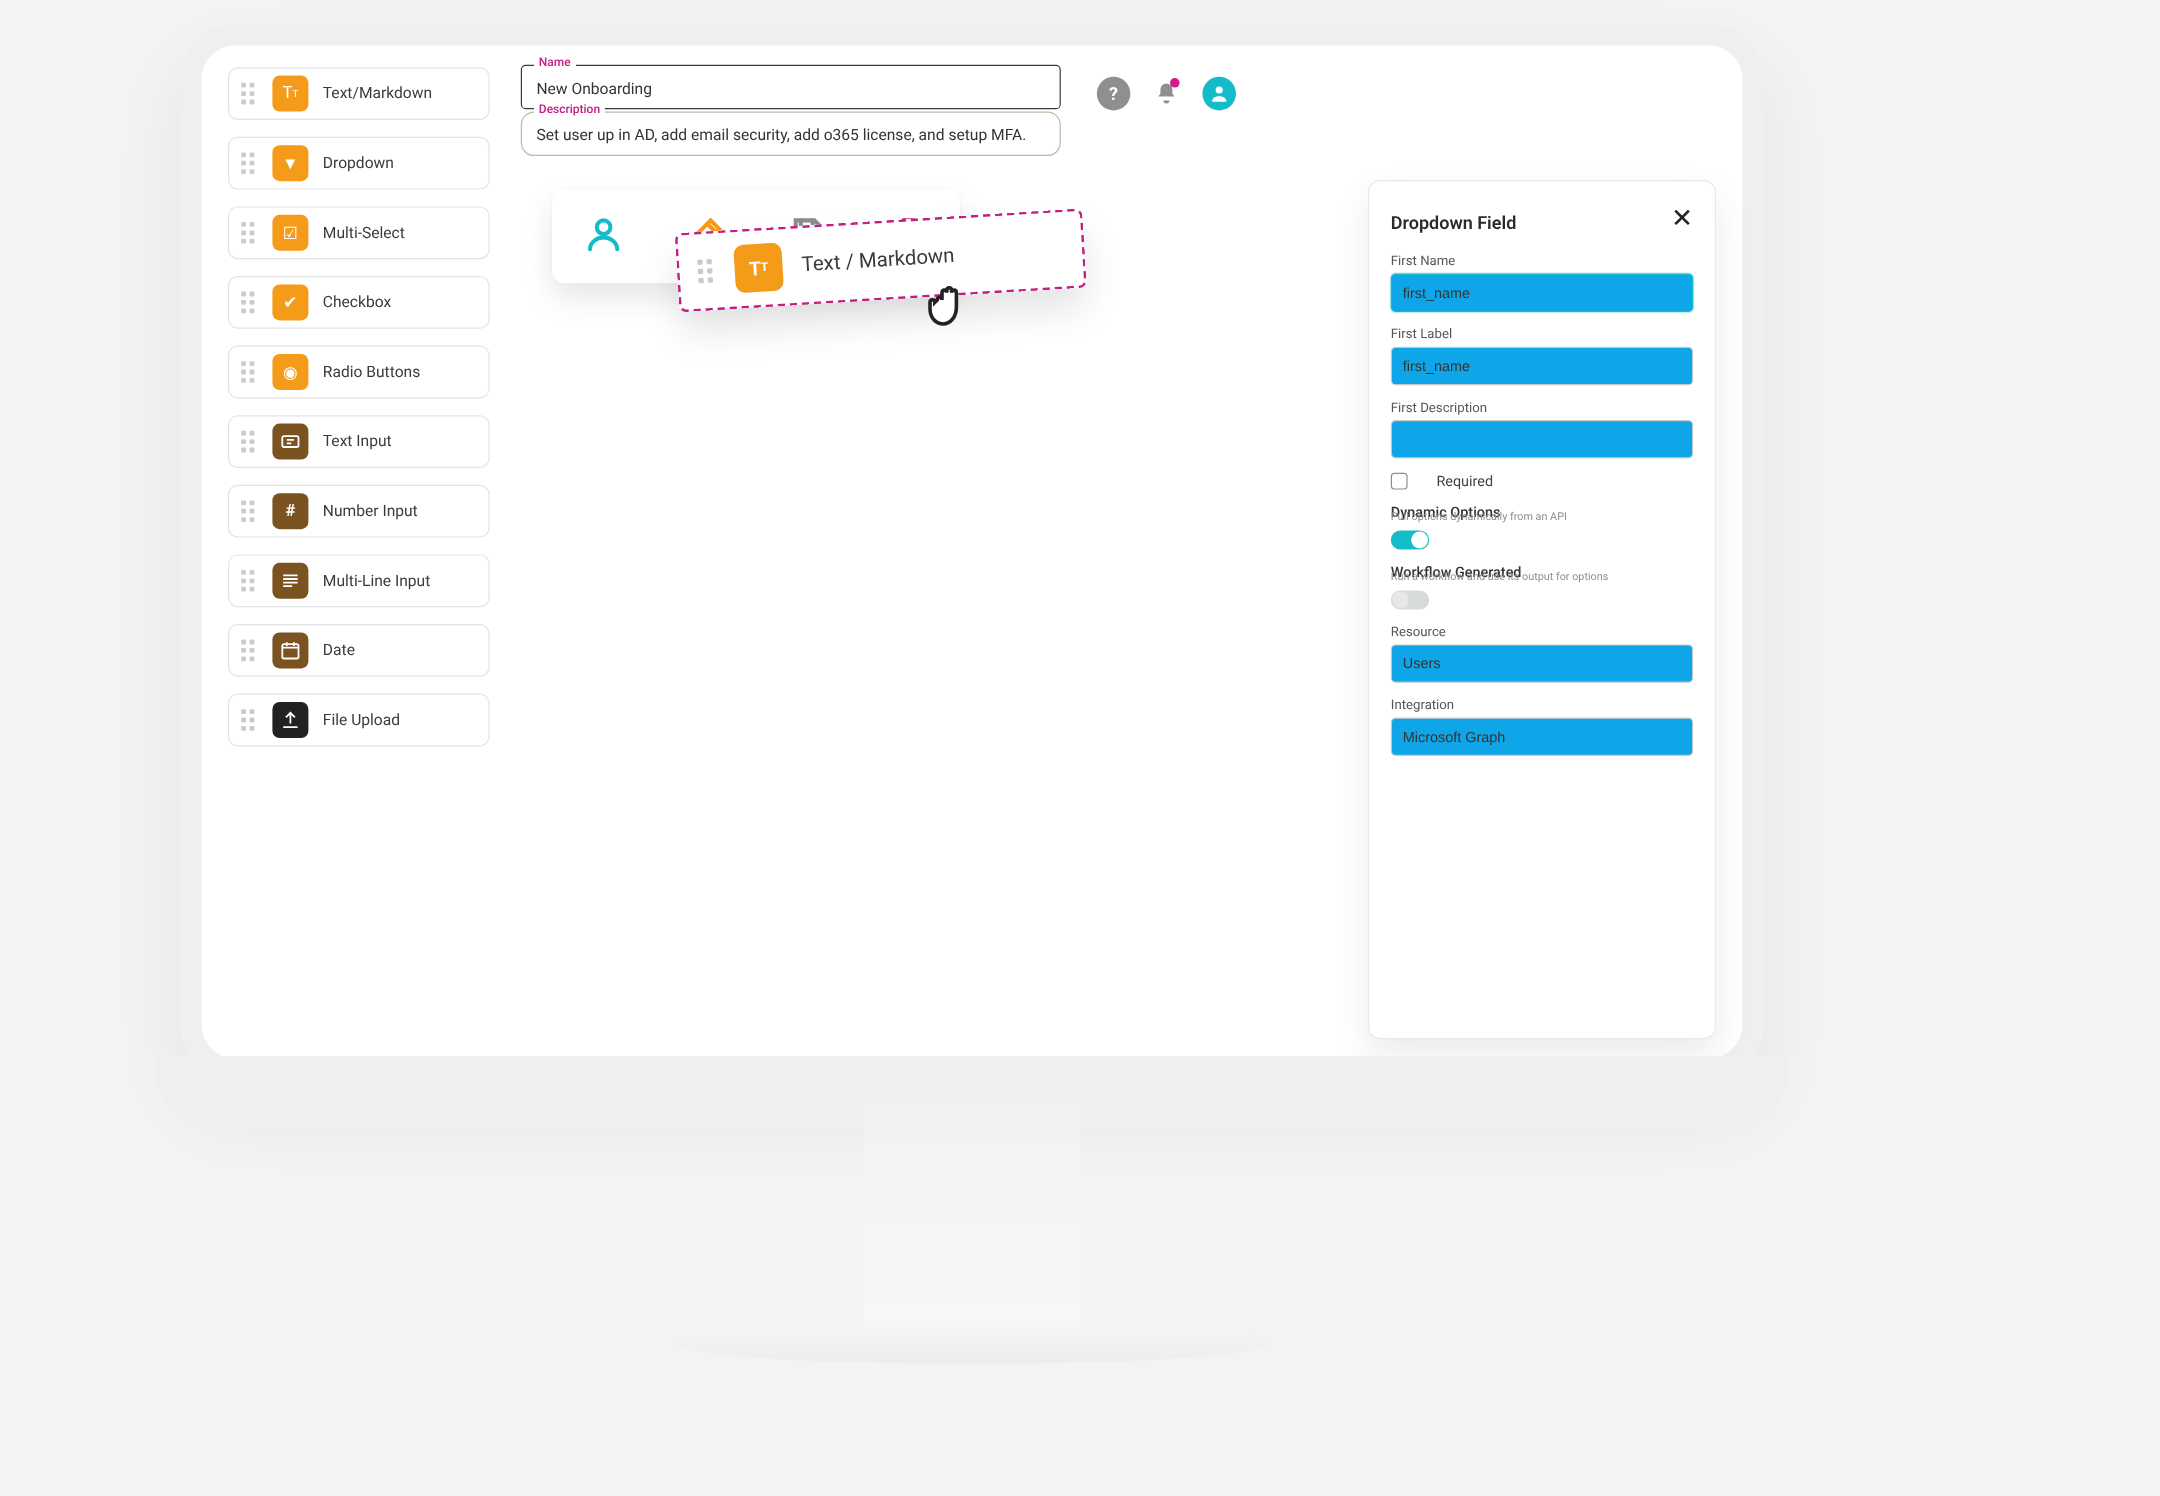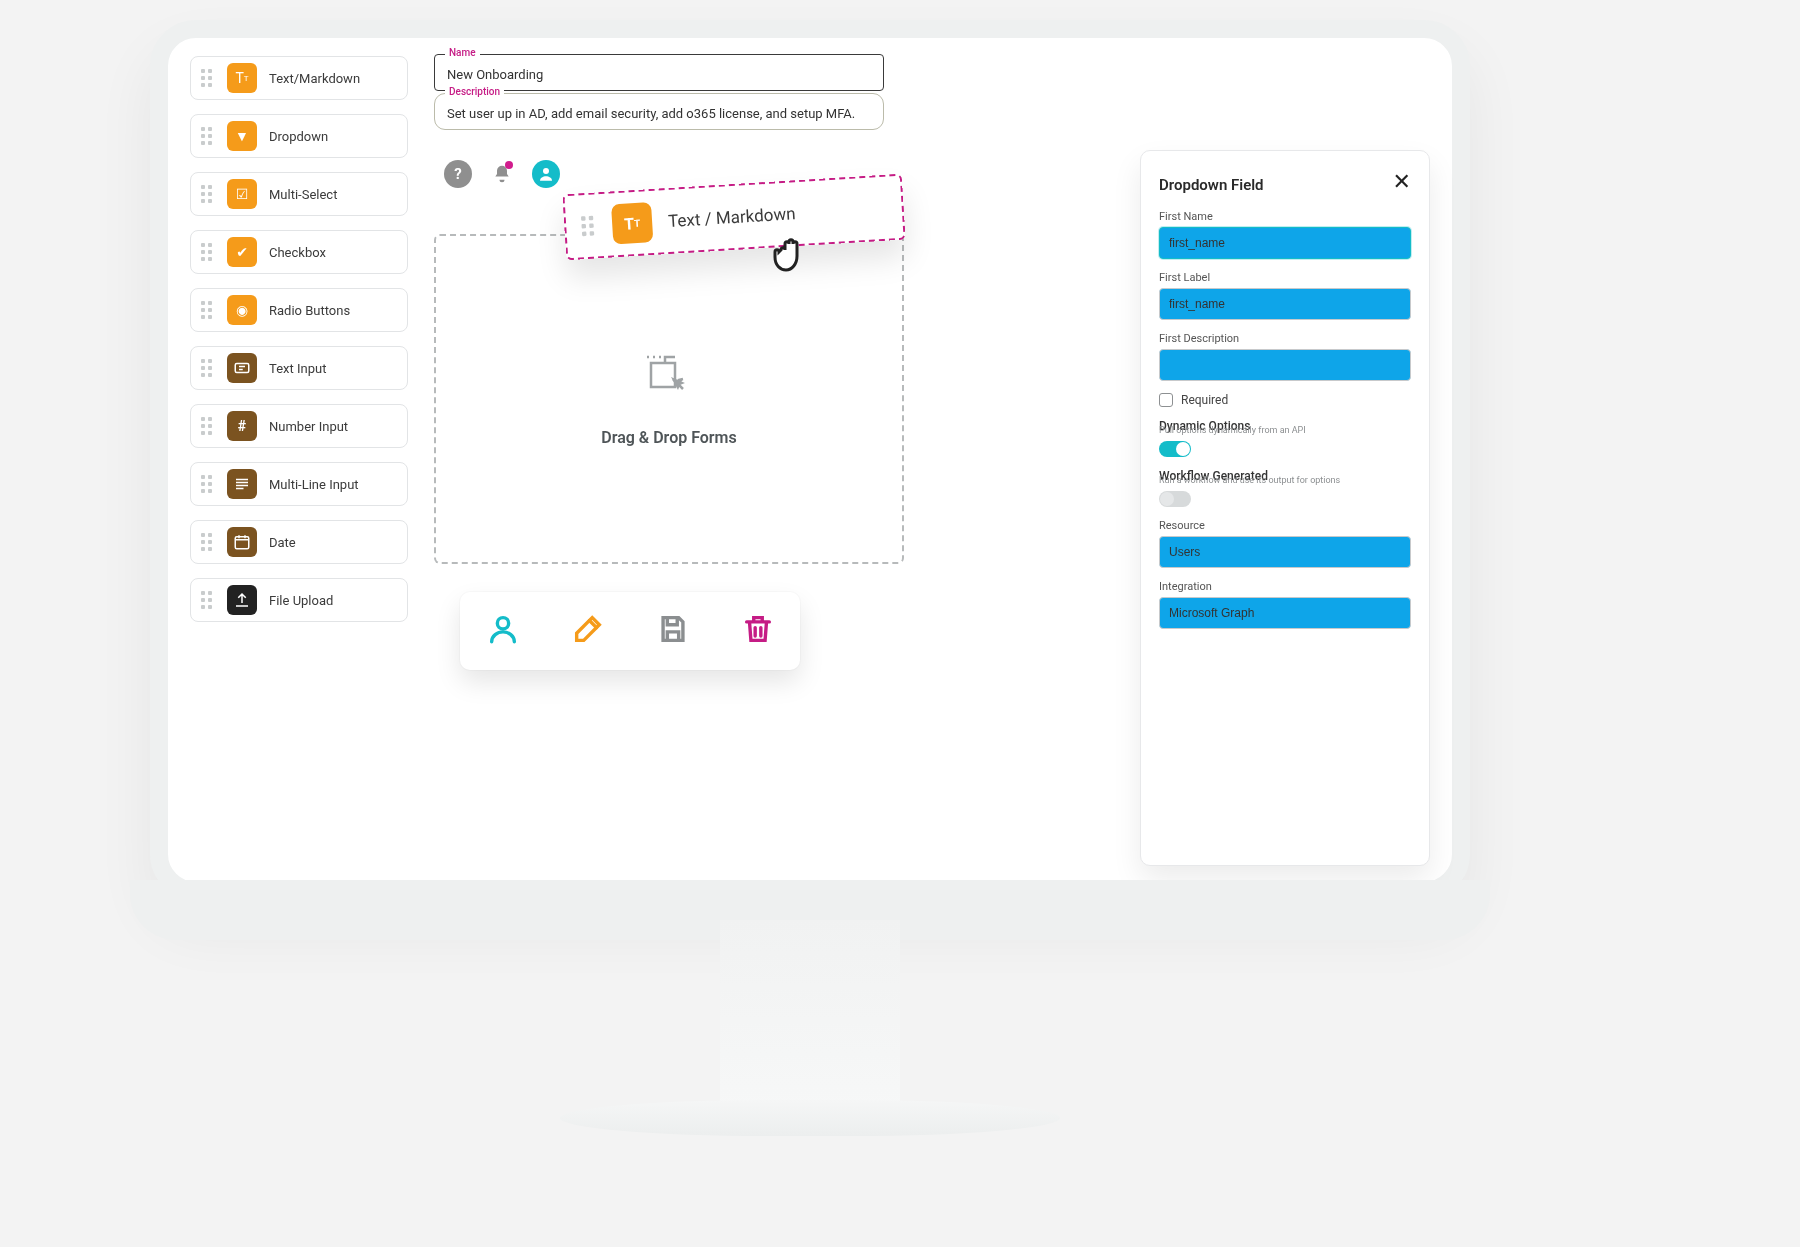--- a/index.html
+++ b/index.html
@@ -58,21 +58,21 @@
   .drag-handle {
     width:14px; display:grid; grid-template-columns:repeat(2,4px); gap:3px;
   }
   .drag-handle span{width:4px;height:4px;background:#c9cccd;border-radius:1px;}
   .icon-box{width:30px;height:30px;border-radius:6px;display:flex;align-items:center;justify-content:center;color:#fff;font-size:14px;}
   .ic-orange{background:#f59b1a;}
   .ic-brown{background:#7b5320;}
   .ic-black{background:#222;}
   
   .center{flex:1; position:relative;}
-  .hdr-row{display:flex; align-items:flex-start; gap:20px;flex-direction:column;}
+  .hdr-row{display:flex; align-items:flex-start; gap:20px;}
   .name-field, .desc-field{
     position:relative; border:1px solid #3a3a3a; border-radius:4px;
     padding:12px 12px 8px 12px; width:450px; background:#fff;
     font-size:13px; color:#333;
   }
   .desc-field{border-color:#bba; margin-top:2px;border-radius:11px;}
   .float-label{
     position:absolute; top:-8px; left:10px; background:#fff; padding:0 4px;
     font-size:10px; color:#c51c85; font-weight:500;
   }
@@ -121,21 +121,21 @@
   }
   .panel-head{display:flex;justify-content:space-between;align-items:flex-end;margin-bottom:4px;}
   .panel-head h3{font-size:15px;font-weight:600;color:#2a2a2a;}
   .panel-head .close{font-size:22px;cursor:pointer;color:#222;}
   .pf label{font-size:11px;color:#555;display:block;margin-bottom:4px;}
   .pf input[type=text]{
     width:100%; height:32px; border:1px solid #c7c9cb; border-radius:4px;
     padding:0 9px; font-size:12px; color:#333; background:#0ea5e9;
   }
   .pf.hl input{border-color:#14bcc9; box-shadow:0 0 0 1px #14bcc944;}
-  .reqline{display:flex;align-items:center;gap:8px;font-size:12px;color:#444;}
+  .reqline{display:flex;align-items:center;gap:24px;font-size:12px;color:#444;}
   .reqline .cb{width:14px;height:14px;border:1.5px solid #8d9092;border-radius:3px;}
   .subtitle{font-size:9px;color:#8c8f91;margin-top:-8px;}
   .toggle{width:32px;height:16px;border-radius:10px;background:#d7dadb;position:relative;}
   .toggle.on{background:#14bcc9;}
   .toggle .knob{position:absolute;top:1px;right:1px;width:14px;height:14px;border-radius:50%;background:#fff;}
   .toggle.off .knob{left:1px;right:auto;background:#e5e7e8;}
   .sect-sm{font-size:12px;color:#333;font-weight:500;}
 </style>
 </head>
 <body>
@@ -315,32 +315,20 @@
           </div>
           <div class="circ user">
             <svg width="18" height="18" viewBox="0 0 24 24" fill="#fff">
                 <circle cx="12" cy="8" r="4"></circle>
                 <path d="M4 21c0-4 4-6 8-6s8 2 8 6"></path>
               </svg>
           </div>
         </div>
       </div>
 
-      <div class="dropzone">
-        <div class="dz-icon">
-          <svg width="56" height="48" viewBox="0 0 56 48" fill="none" stroke="#9fa3a5" stroke-width="2.5">
-            <path d="M6 6h2M12 6h2M18 6h2" stroke-dasharray="2 3"></path>
-            <path d="M10 12v24h24V12z"></path>
-            <path d="M24 12V6h10"></path>
-            <path d="M32 28l10 10M42 28l-4 1 1 4" fill="#9fa3a5"></path>
-            <path d="M30 26l14 6-5 2-2 5z" fill="#9fa3a5" stroke="none"></path>
-          </svg>
-        </div>
-        <div class="dz-text">Drag &amp; Drop Forms</div>
-      </div>
 
       <div class="toolbar">
         <div>
           <svg viewBox="0 0 24 24" fill="none" stroke="#14bcc9" stroke-width="2.4" stroke-linecap="round">
               <circle cx="12" cy="8" r="4"></circle>
               <path d="M4 21c0-4 4-7 8-7s8 3 8 7"></path>
             </svg>
         </div>
         <div>
           <svg viewBox="0 0 24 24" fill="none" stroke="#f59b1a" stroke-width="2.4" stroke-linecap="round">

